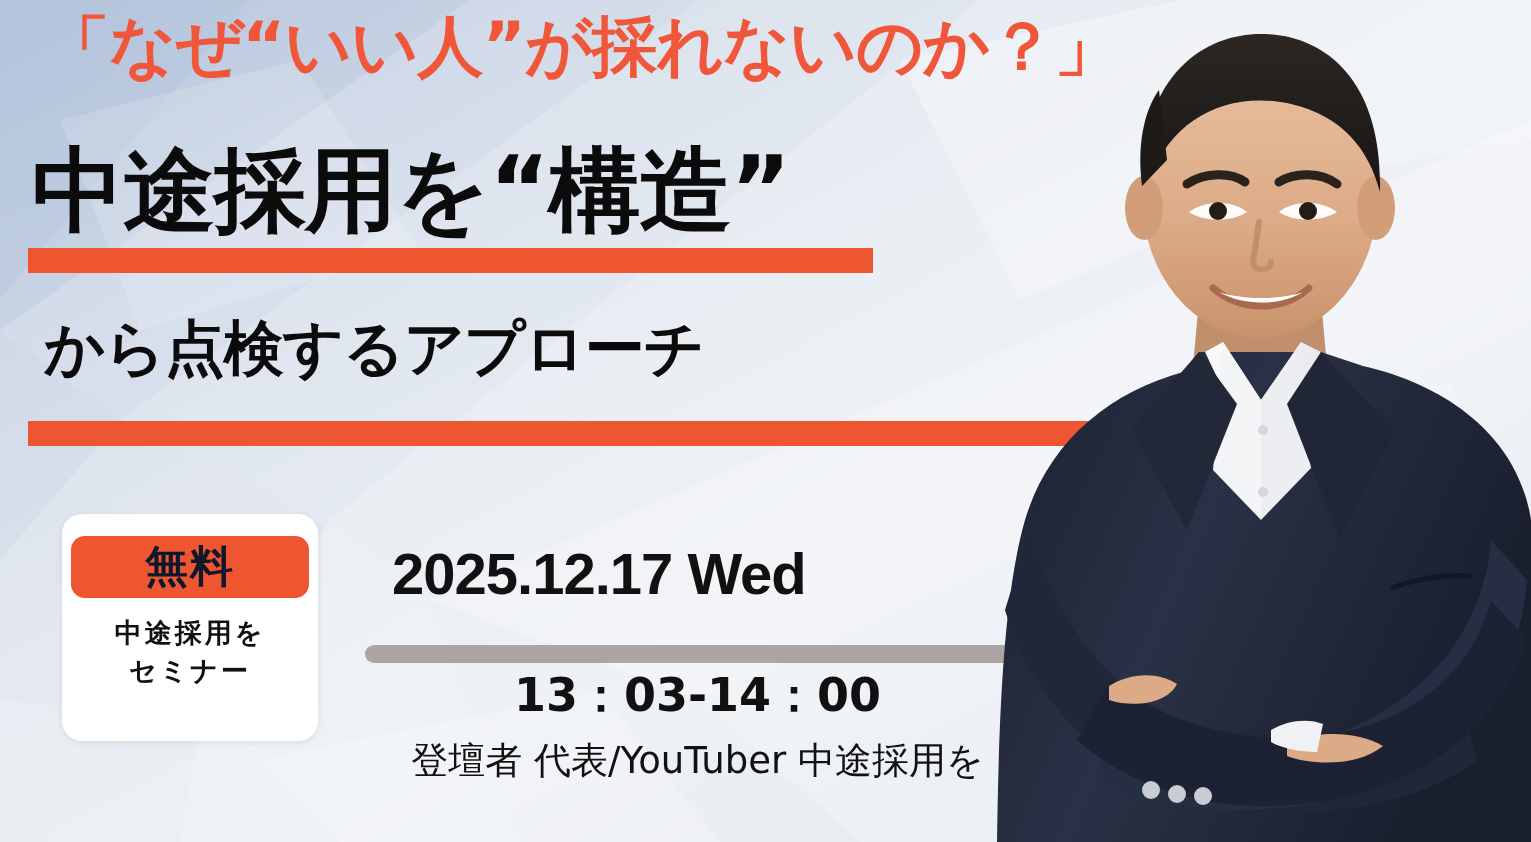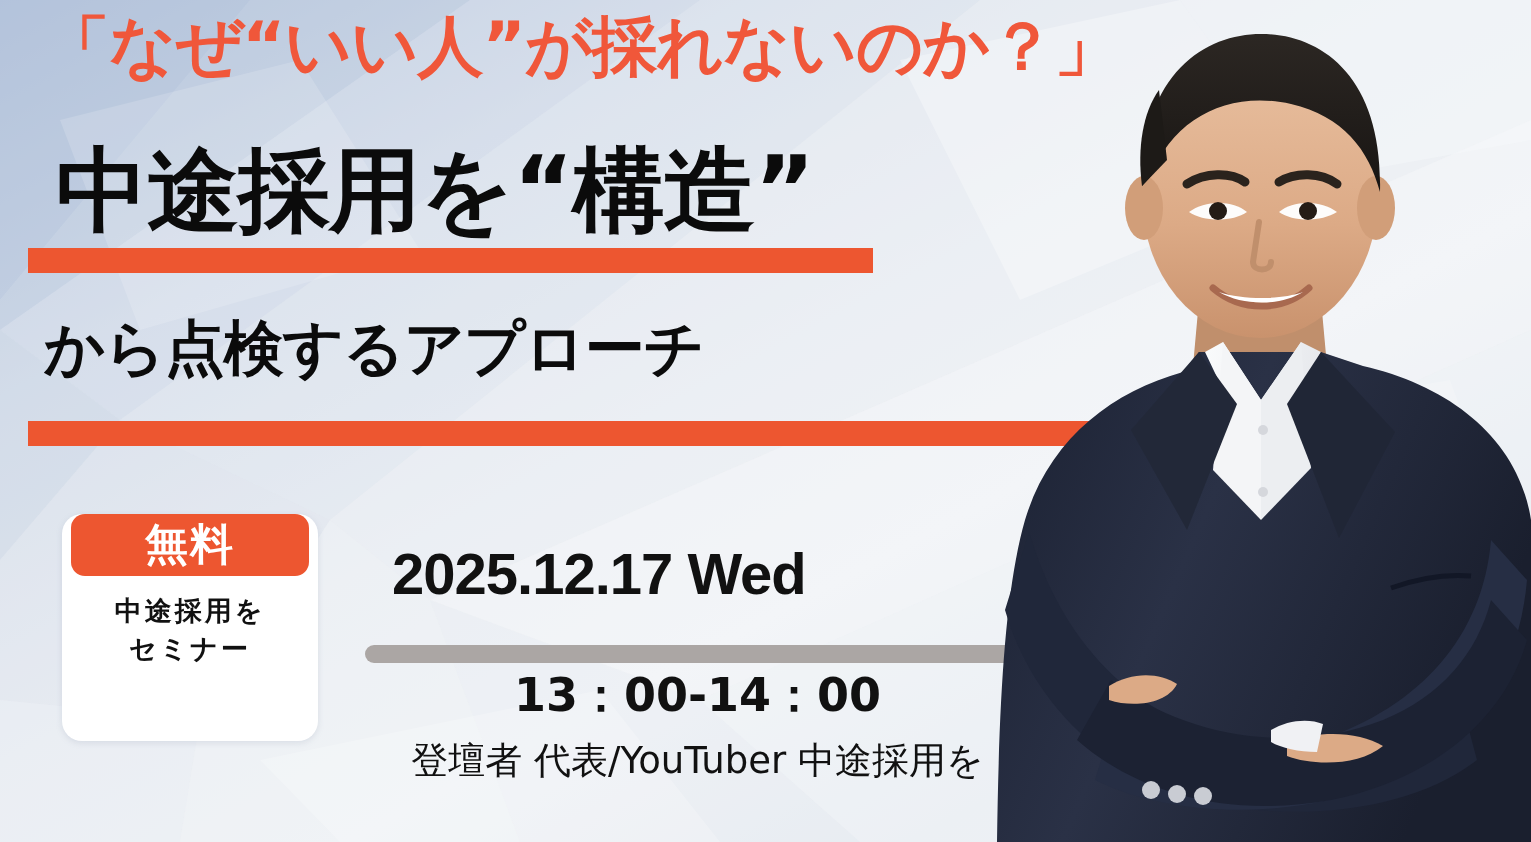--- a/index.html
+++ b/index.html
@@ -18,21 +18,21 @@
 
   
   .headline{
     position:absolute;left:44px;top:14px;
     font-size:66px;line-height:1;font-weight:700;
     color:#f0573a;letter-spacing:-1px;white-space:nowrap;
     font-family:"DejaVu Sans","Liberation Sans",sans-serif;
   }
   
   .title-1{
-    position:absolute;left:56px;top:145px;
+    position:absolute;left:32px;top:145px;
     font-size:92px;line-height:1;font-weight:700;color:#0b0b0b;
     letter-spacing:-1px;white-space:nowrap;
     font-family:"DejaVu Sans","Liberation Sans",sans-serif;
   }
   .bar-1{
     position:absolute;left:28px;top:248px;width:845px;height:25px;
     background:#ed5630;
   }
   .title-2{
     position:absolute;left:44px;top:318px;
@@ -45,24 +45,24 @@
     background:#ed5630;
   }
   
   .info-card{
     position:absolute;left:62px;top:514px;width:256px;height:227px;
     background:#ffffff;border-radius:20px;
     box-shadow:0 2px 6px rgba(120,135,160,.18);
     display:flex;flex-direction:column;align-items:center;
   }
   .free-pill{
-    width:238px;height:62px;
+    margin-top:22px;width:238px;height:62px;
     background:#ed5630;border-radius:14px;
     display:flex;align-items:center;justify-content:center;
-    color:#ffffff;font-size:43px;font-weight:700;letter-spacing:2px;
+    color:#0f172a;font-size:43px;font-weight:700;letter-spacing:2px;
     font-family:"DejaVu Sans","Liberation Sans",sans-serif;
   }
   .card-sub{
     margin-top:16px;text-align:center;color:#111111;
     font-size:27px;line-height:1.42;font-weight:700;letter-spacing:3px;
     font-family:"DejaVu Sans","Liberation Sans",sans-serif;
   }
   
   .date-text{
     position:absolute;left:392px;top:545px;
@@ -132,21 +132,21 @@
   <div class="info-card">
     <div class="free-pill">無料</div>
     <div class="card-sub">
       <div>中途採用を</div>
       <div>セミナー</div>
     </div>
   </div>
 
   <div class="date-text">2025.12.17 Wed</div>
   <div class="date-rule"></div>
-  <div class="time-text">13：00-14：00</div>
+  <div class="time-text">13：03-14：00</div>
   <div class="speaker-text">登壇者 代表/YouTuber 中途採用を</div>
 
   <div class="portrait">
     <svg viewBox="0 0 540 842" preserveAspectRatio="none">
       <defs>
         <linearGradient id="suitG" x1="0" y1="0" x2="1" y2="0.4">
           <stop offset="0%" stop-color="#1b2132"></stop>
           <stop offset="45%" stop-color="#2a3146"></stop>
           <stop offset="100%" stop-color="#1a1f2e"></stop>
         </linearGradient>

